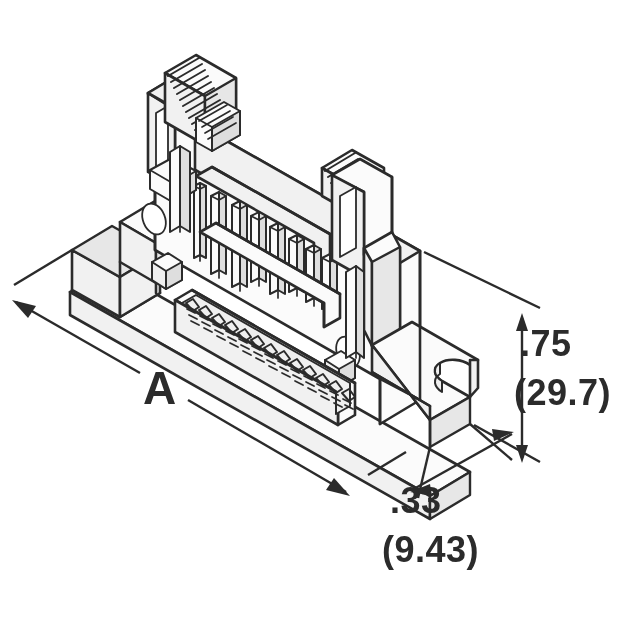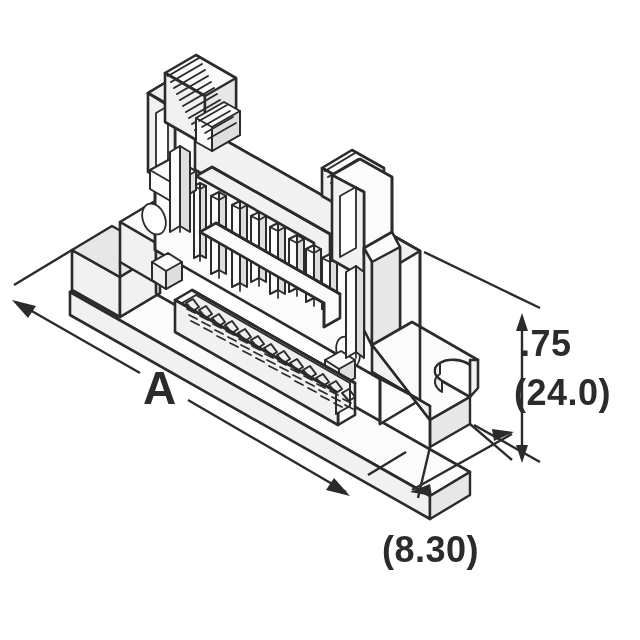--- a/index.html
+++ b/index.html
@@ -380,18 +380,19 @@
         <polygon class="dimh" points="410,492 430,484 432,496"></polygon>
         <polygon class="dimh" points="514,432 494,441 492,429"></polygon>
       </g>
     </g>
   </svg>
 
   <div class="dim-text" id="label-A">A</div>
 
   <div class="dim-text big" id="label-height-in">.75</div>
 
-  <div class="dim-text big" id="label-height-mm">(24.0)</div>
-
-
-  <div class="dim-text big" id="label-depth-mm">(8.30)</div>
+  <div class="dim-text big" id="label-height-mm">(29.7)</div>
+
+  <div class="dim-text big" id="label-depth-in">.33</div>
+
+  <div class="dim-text big" id="label-depth-mm">(9.43)</div>
 
 </div>
 
 </body></html>

